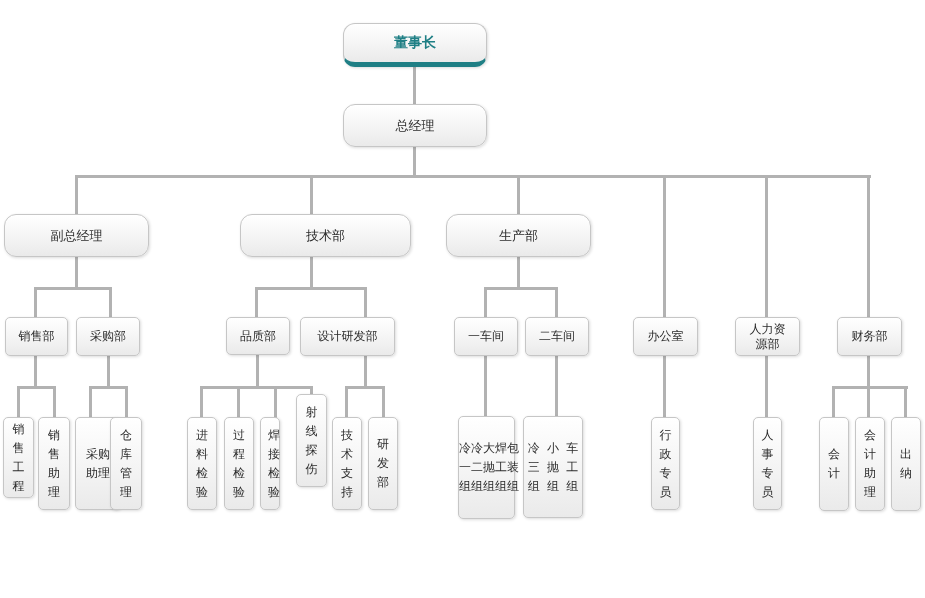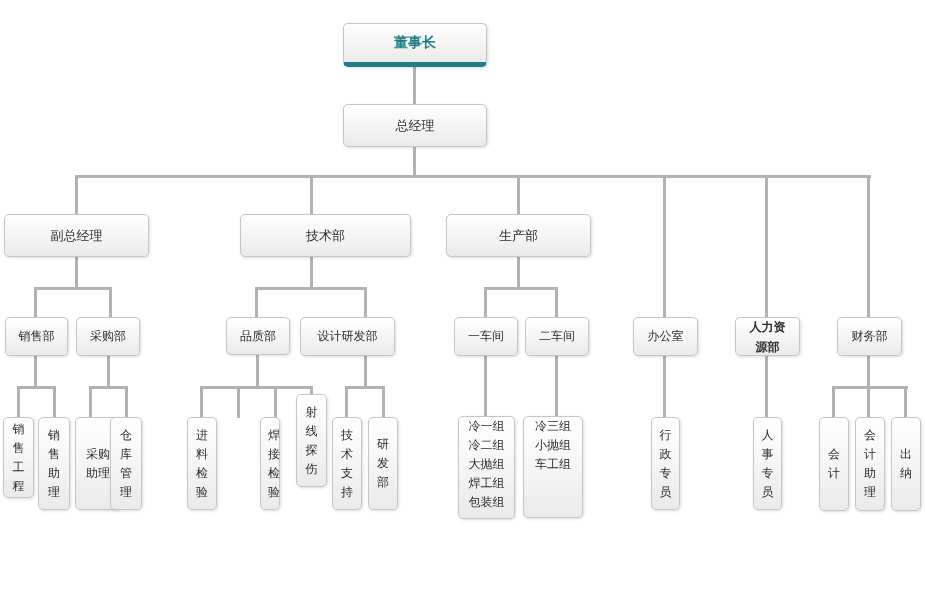--- a/index.html
+++ b/index.html
@@ -13,29 +13,29 @@
   }
   .ln { position:absolute; background:var(--line); }
   .node {
     position:absolute; box-sizing:border-box;
     border:1px solid #c6c6c6; border-radius:5px;
     background:linear-gradient(to bottom,#ffffff 0%,#f4f4f4 55%,#eaeaea 100%);
     box-shadow:1px 1px 3px rgba(0,0,0,0.14);
     display:flex; align-items:center; justify-content:center;
     font-size:12px; color:#2b2b2b; text-align:center;
   }
-  .lv1 { font-size:13px; }
+  .lv1 { font-size:13px;border-radius:12px; }
   .root { font-size:14px; font-weight:bold; color:var(--accent);
           border-bottom:5px solid var(--accent); }
   .vert { padding:0 7px; }
   .vert .lbl { display:block; width:100%; word-break:break-all;
                line-height:19px; text-align:center; }
   .wrap { padding:0 12px; }
-  .wrap .lbl { display:block; line-height:20px; word-break:break-all;font-weight:bold; }
-  .group { flex-direction:column; justify-content:flex-start; }
+  .wrap .lbl { display:block; line-height:15px; word-break:break-all; }
+  .group { justify-content:flex-start; }
   .group .gline { display:block; line-height:19px; }
 </style>
 </head>
 <body>
 
 <div class="canvas">
 
   <div class="ln" style="left:413px;top:67px;width:3px;height:37px"></div>
   <div class="ln" style="left:413px;top:146px;width:3px;height:30px"></div>
   <div class="ln" style="left:75px;top:175px;width:796px;height:3px"></div>
@@ -146,20 +146,23 @@
       <span class="lbl">销售助理</span>
     </div>
   <div class="node vert" style="left:75px;top:417px;width:46px;height:93px">
       <span class="lbl">采购助理</span>
     </div>
   <div class="node vert" style="left:110px;top:417px;width:32px;height:93px">
       <span class="lbl">仓库管理</span>
     </div>
   <div class="node vert" style="left:187px;top:417px;width:30px;height:93px">
       <span class="lbl">进料检验</span>
+    </div>
+  <div class="node vert" style="left:224px;top:417px;width:30px;height:93px">
+      <span class="lbl">过程检验</span>
     </div>
   <div class="node vert" style="left:260px;top:417px;width:20px;height:93px">
       <span class="lbl">焊接检验</span>
     </div>
   <div class="node vert" style="left:296px;top:394px;width:31px;height:93px">
       <span class="lbl">射线探伤</span>
     </div>
   <div class="node vert" style="left:332px;top:417px;width:30px;height:93px">
       <span class="lbl">技术支持</span>
     </div>

